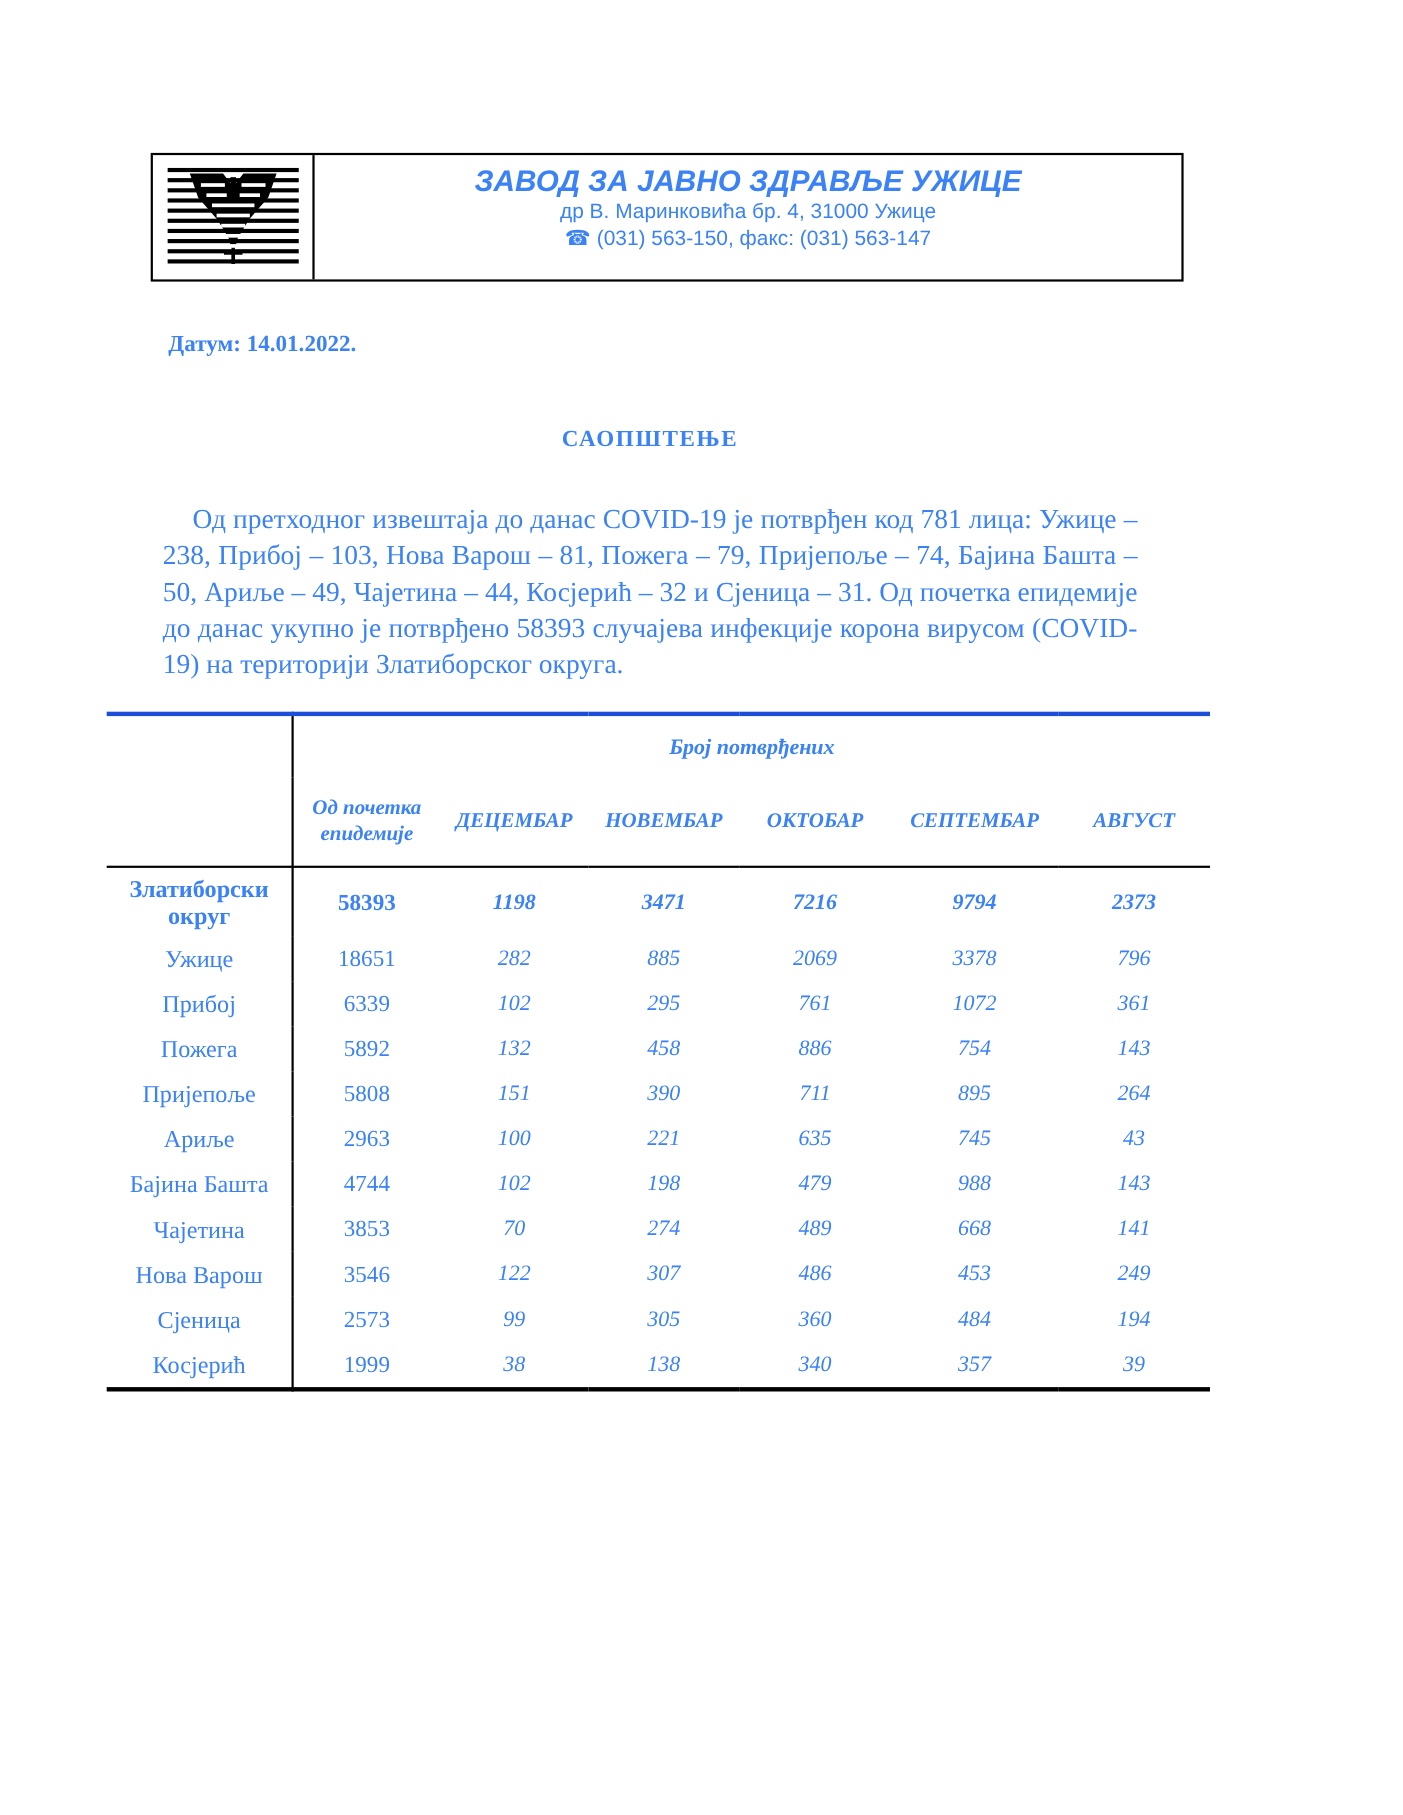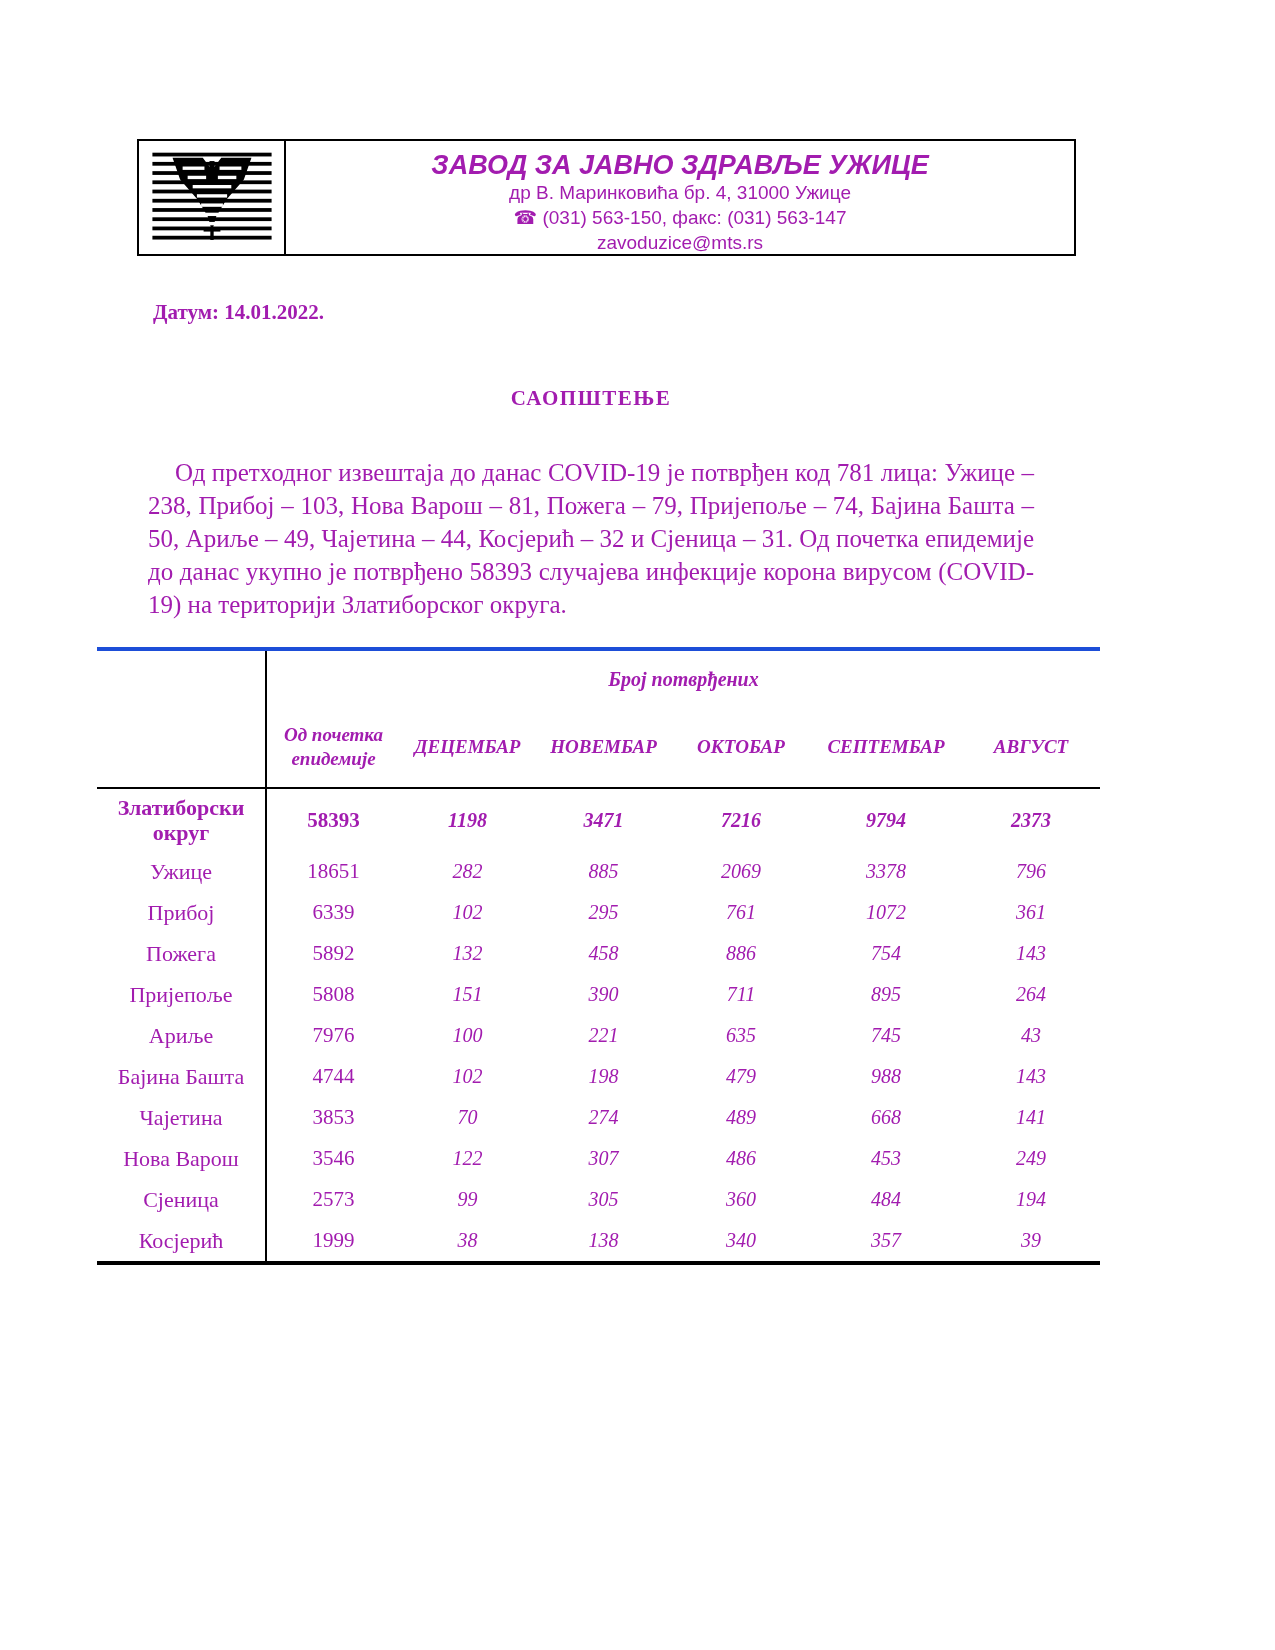--- a/index.html
+++ b/index.html
@@ -1,18 +1,18 @@
 <!DOCTYPE html>
 <html><head>
 <meta charset="utf-8">
 <style>
   html, body { margin:0; padding:0; background:#fff; }
   .page {
     position:relative; width:1275px; height:1650px; background:#ffffff;
-    font-family:"Liberation Serif", serif; color:#a21caf; overflow:hidden;
+    font-family:"Liberation Serif", serif; color:#3b82f6; overflow:hidden;
   }
 
   
   .header-box {
     position:absolute; left:137px; top:139px; width:935px; height:113px;
     border:2px solid #000; display:flex;
   }
   .logo-cell {
     width:147px; border-right:2px solid #000; box-sizing:border-box;
     display:flex; align-items:center; justify-content:center;
@@ -92,21 +92,20 @@
           <rect x="62" y="62.5" width="26" height="4"></rect>
           <rect x="67" y="73.5" width="16" height="4"></rect>
           <rect x="71" y="84.5" width="8" height="4"></rect>
         </g>
       </svg>
     </div>
     <div class="info-cell">
       <div class="org-name">ЗАВОД ЗА ЈАВНО ЗДРАВЉЕ УЖИЦЕ</div>
       <div class="org-line">др В. Маринковића бр. 4, 31000 Ужице</div>
       <div class="org-line"><span>☎</span> <span>(031) 563-150, факс: (031) 563-147</span></div>
-      <div class="org-line">zavoduzice@mts.rs</div>
     </div>
   </div>
 
   <div class="date-line">Датум: 14.01.2022.</div>
 
   <div class="doc-title">САОПШТЕЊЕ</div>
 
   <div class="body-par">Од претходног извештаја до данас COVID-19 је потврђен код 781 лица: Ужице – 238, Прибој – 103, Нова Варош – 81, Пожега – 79, Пријепоље – 74, Бајина Башта – 50, Ариље – 49, Чајетина – 44, Косјерић – 32 и Сјеница – 31. Од почетка епидемије до данас укупно је потврђено 58393 случајева инфекције корона вирусом (COVID-19) на територији Златиборског округа.</div>
 
   <table class="covid-table">
@@ -175,21 +174,21 @@
         <td class="first-col name-cell">Пријепоље</td>
         <td class="val-total">5808</td>
         <td class="val-month">151</td>
         <td class="val-month">390</td>
         <td class="val-month">711</td>
         <td class="val-month">895</td>
         <td class="val-month">264</td>
       </tr>
       <tr class="data-row">
         <td class="first-col name-cell">Ариље</td>
-        <td class="val-total">7976</td>
+        <td class="val-total">2963</td>
         <td class="val-month">100</td>
         <td class="val-month">221</td>
         <td class="val-month">635</td>
         <td class="val-month">745</td>
         <td class="val-month">43</td>
       </tr>
       <tr class="data-row">
         <td class="first-col name-cell">Бајина Башта</td>
         <td class="val-total">4744</td>
         <td class="val-month">102</td>

